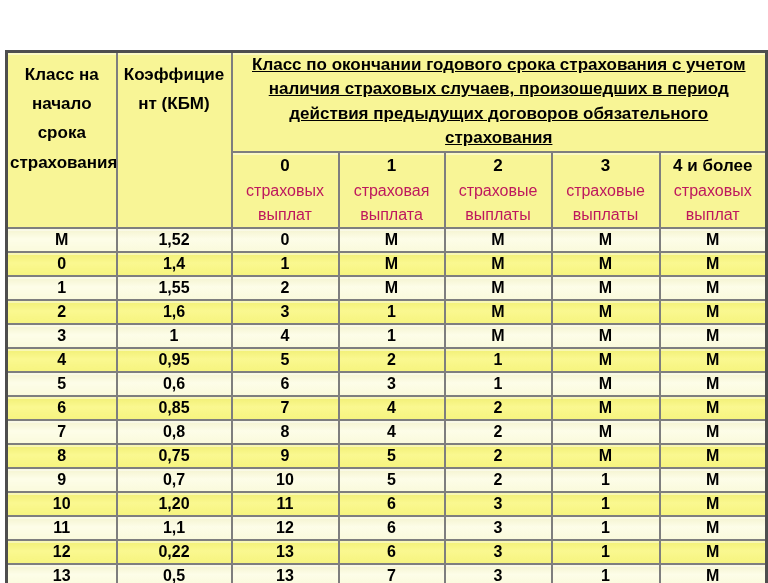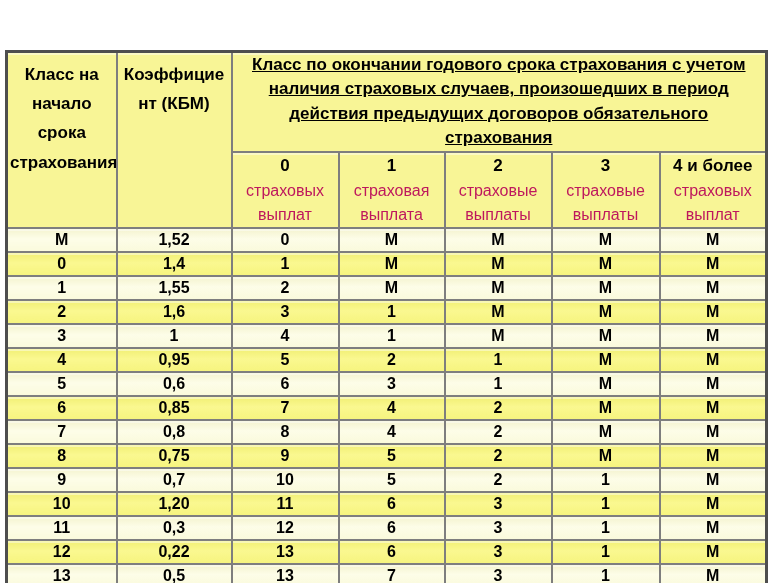--- a/index.html
+++ b/index.html
@@ -221,21 +221,21 @@
           <td>10</td>
           <td>1,20</td>
           <td>11</td>
           <td>6</td>
           <td>3</td>
           <td>1</td>
           <td>М</td>
         </tr>
         <tr>
           <td>11</td>
-          <td>0,3</td>
+          <td>1,1</td>
           <td>12</td>
           <td>6</td>
           <td>3</td>
           <td>1</td>
           <td>М</td>
         </tr>
         <tr>
           <td>12</td>
           <td>0,22</td>
           <td>13</td>

